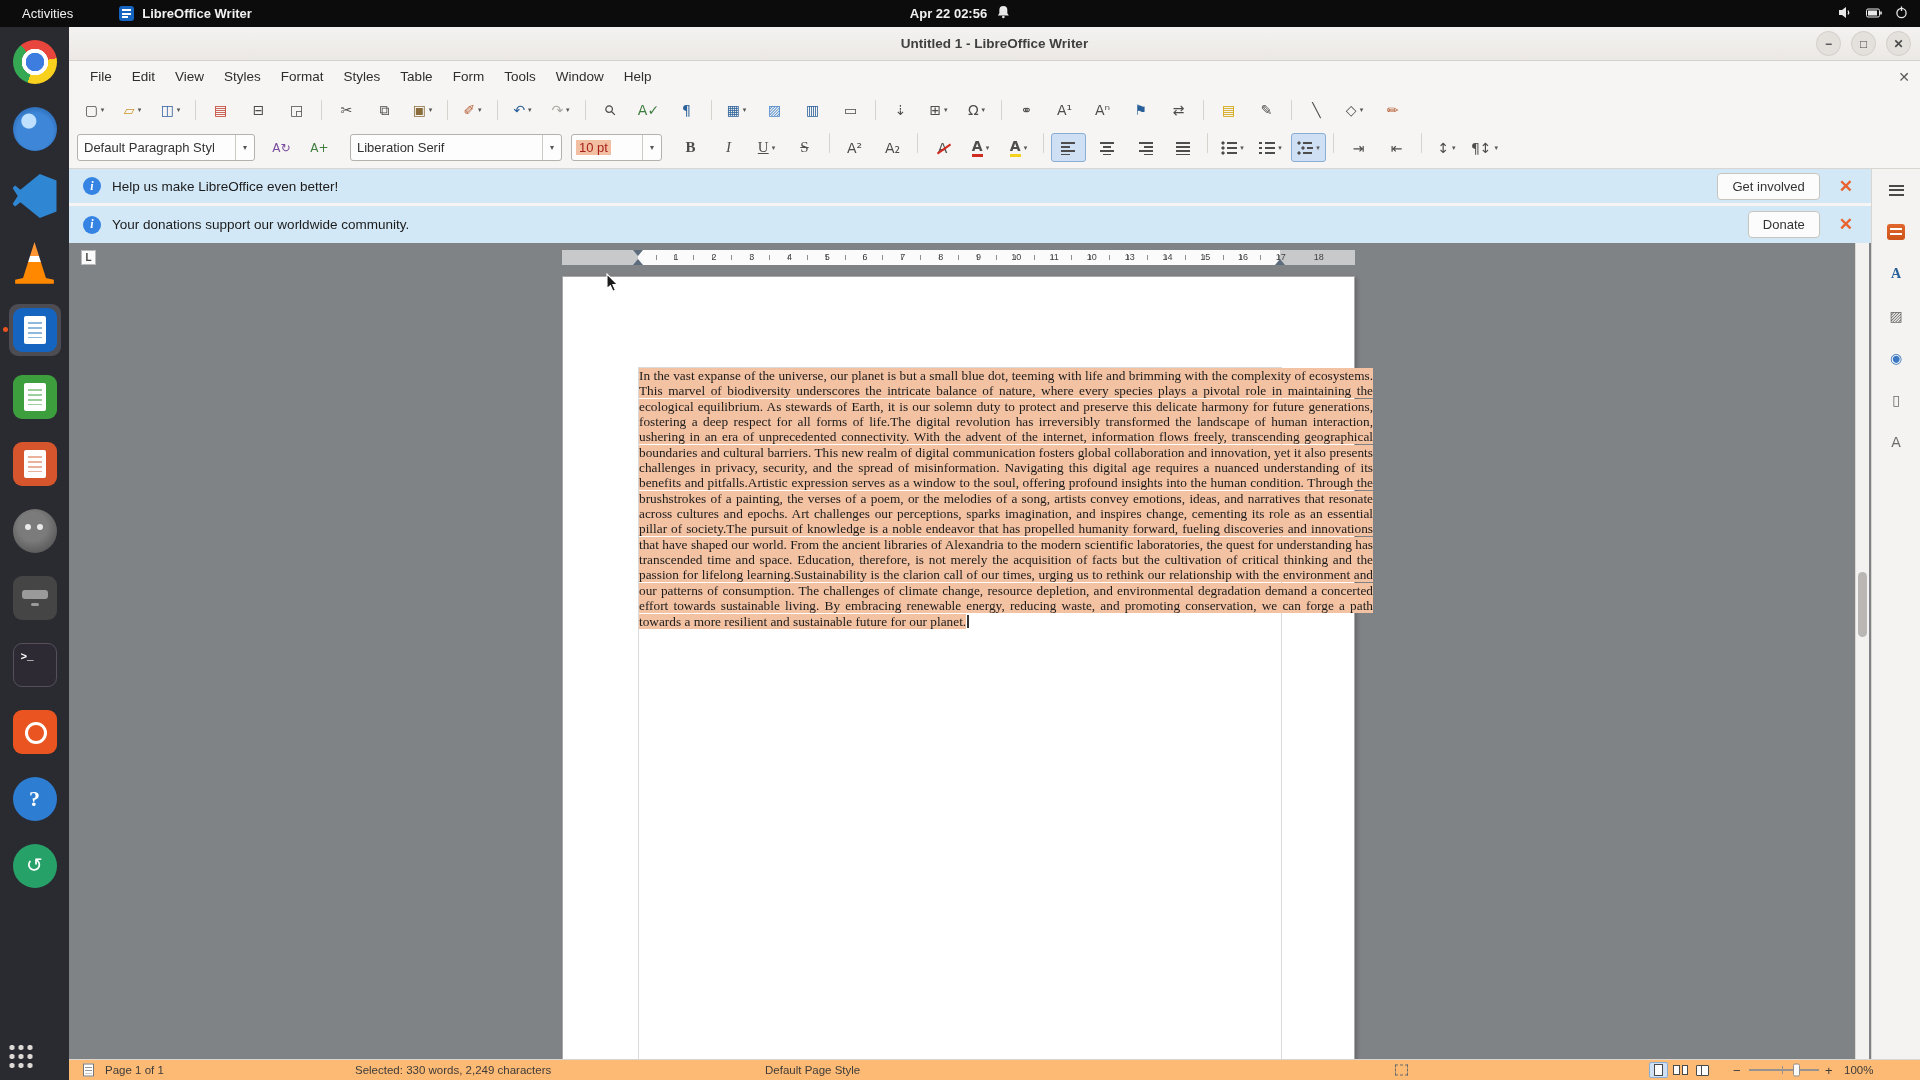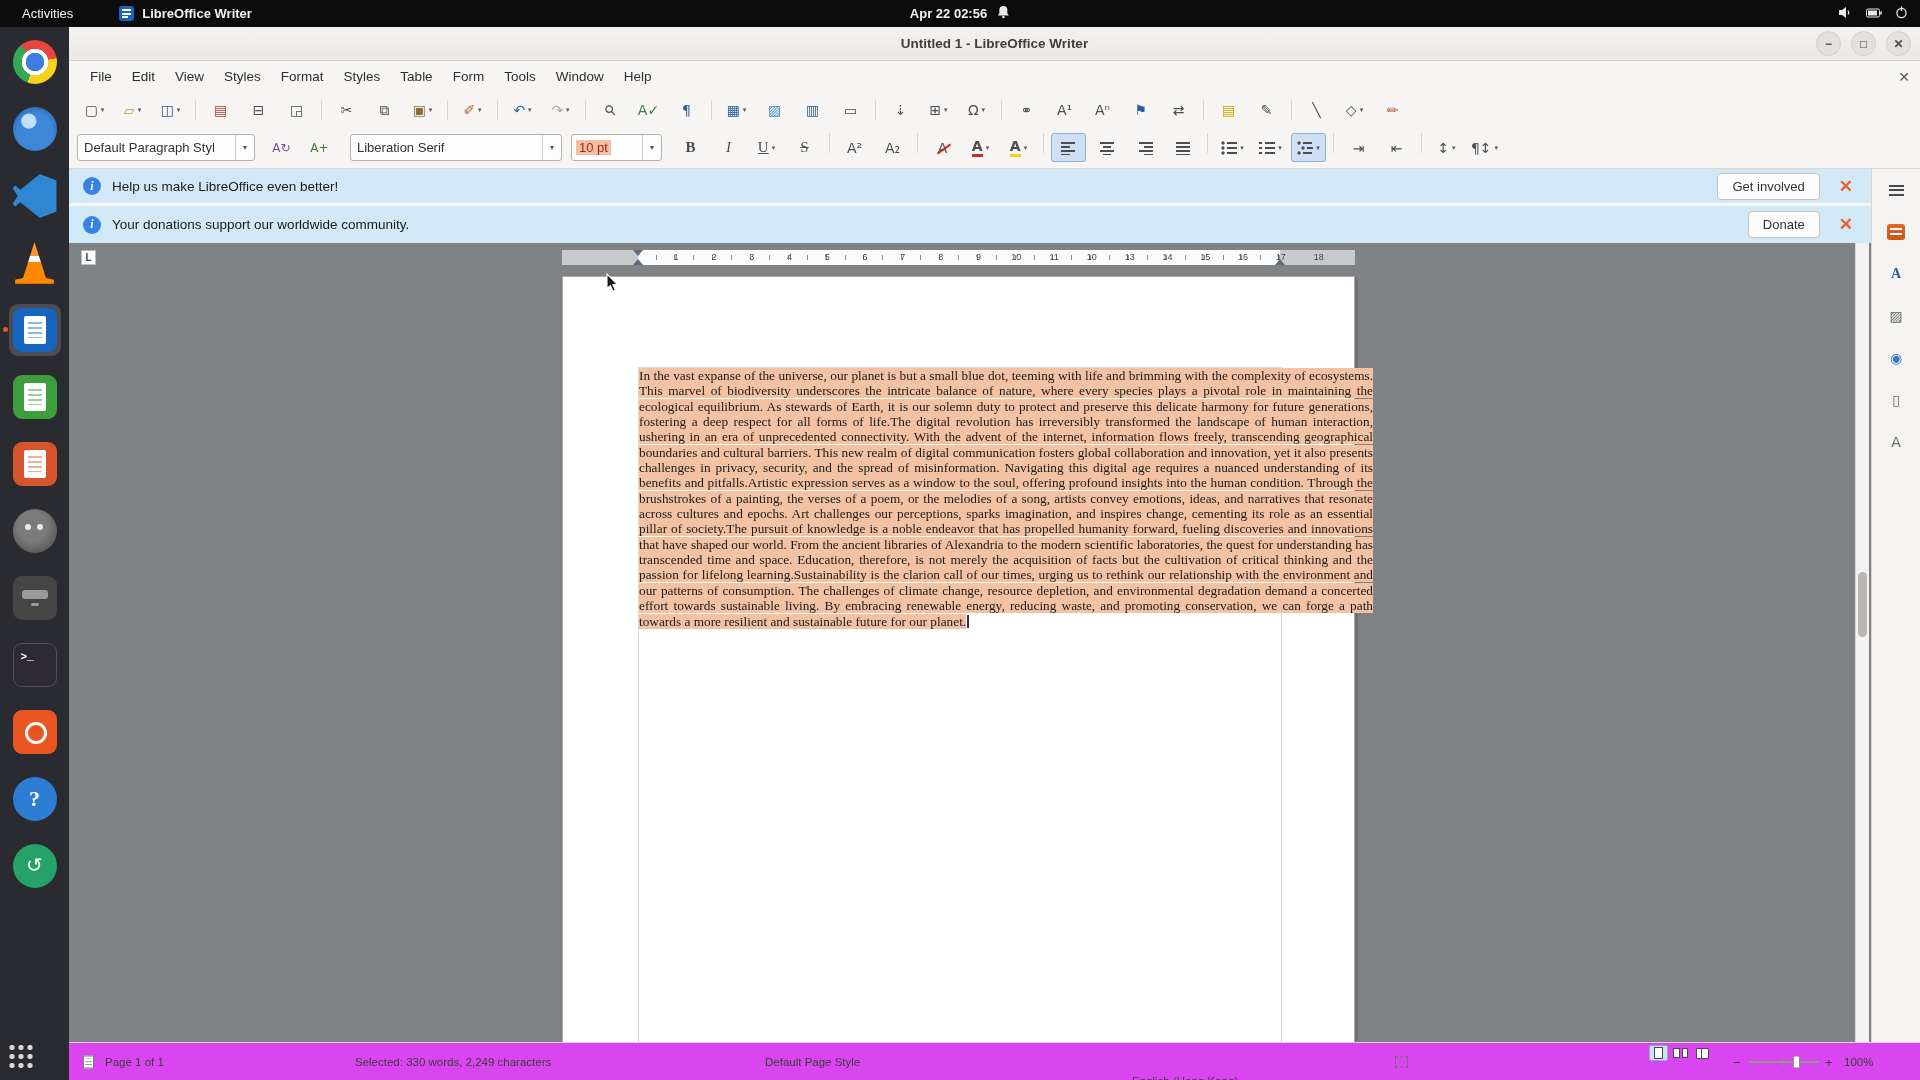--- a/index.html
+++ b/index.html
@@ -171,21 +171,21 @@
   .stab .g{font-size:14px;color:#5a5a5a;font-family:"DejaVu Sans",sans-serif;}
   .stab[data-cls="ham"]::before{content:"";width:15px;height:11px;
      background:linear-gradient(#494949 0 2px,rgba(0,0,0,0) 2px 4.5px,#494949 4.5px 6.5px,rgba(0,0,0,0) 6.5px 9px,#494949 9px 11px);}
   .stab[data-cls="props"]::before{content:"";width:18px;height:16px;border-radius:3px;
      background:linear-gradient(#fff,#fff) 3px 4px/12px 2px no-repeat,
                 linear-gradient(#fff,#fff) 3px 9px/12px 2px no-repeat,
                 linear-gradient(#e1662c,#cf5418);}
   .stab[data-cls="styles"] .g{font-family:"Liberation Serif",serif;font-weight:700;}
 
   
-  .statusbar{position:absolute;left:69px;right:0;bottom:0;height:38px;background:#d946ef;border-top:1px solid #d9d5d0;box-sizing:border-box;
+  .statusbar{position:absolute;left:69px;right:0;bottom:0;height:21px;background:#fdba74;border-top:1px solid #d9d5d0;box-sizing:border-box;
      font-size:11.5px;color:#3c3c3c;z-index:30;}
   .sb{position:absolute;top:50%;transform:translateY(-50%);white-space:nowrap;}
   .sb-docicon{left:14px;width:11px;height:13px;background:#fff;border:1px solid #777;box-sizing:border-box;}
   .sb-docicon::before{content:"";position:absolute;left:1px;top:2px;width:7px;height:7px;
      background:repeating-linear-gradient(#999 0 1px,rgba(0,0,0,0) 1px 3px);}
   .sb-page{left:36px;} .sb-sel{left:286px;} .sb-style{left:696px;} .sb-lang{left:1063px;margin-top:19px;}
   .sb-selmode{left:1326px;width:13px;height:11px;border:1px dashed #6a6a6a;box-sizing:border-box;}
   .vw{position:absolute;top:2px;width:19px;height:16px;border-radius:2px;border:1px solid rgba(0,0,0,0);box-sizing:border-box;
      display:flex;align-items:center;justify-content:center;}
   .vw-single{left:1580px;background:#cfe0f5;border-color:#88aed6;}

